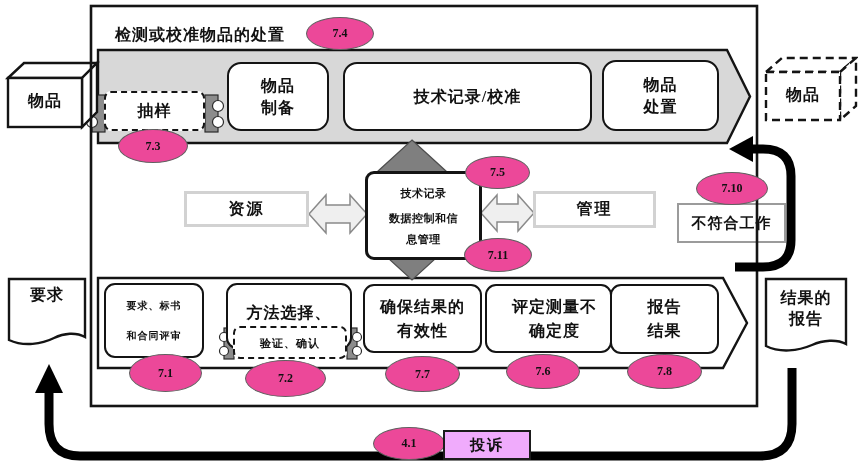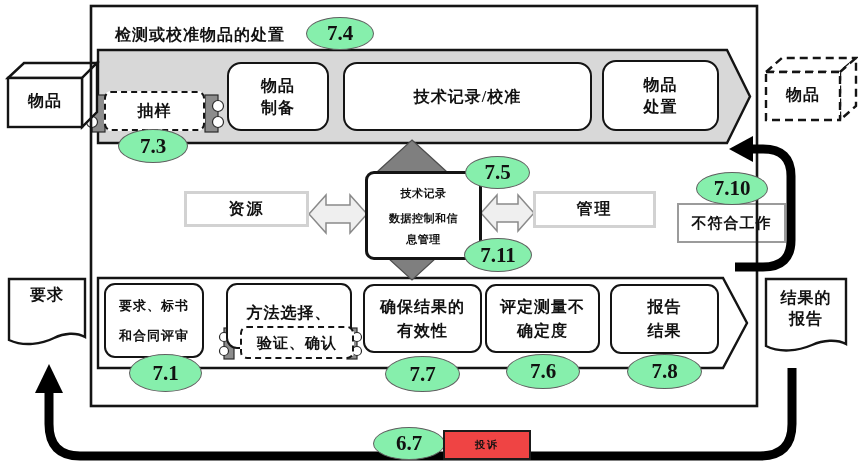--- a/index.html
+++ b/index.html
@@ -28,32 +28,32 @@
     display:flex;align-items:center;justify-content:center;text-align:center;
     font-size:15px;letter-spacing:1px;
   }
   .records-box{
     position:absolute;z-index:10;background:#fff;border:3px solid #141414;border-radius:9px;
     display:flex;flex-direction:column;justify-content:space-between;align-items:center;
     text-align:center;font-size:11px;line-height:21px;white-space:pre-line;
     padding:9px 0 7px 0;box-sizing:border-box;letter-spacing:0.5px;
   }
   .oval{
-    position:absolute;z-index:12;background:#86efac;border:1.6px solid #606060;border-radius:50%;
+    position:absolute;z-index:12;background:#ec4899;border:1.6px solid #606060;border-radius:50%;
     display:flex;align-items:center;justify-content:center;
-    font-size:21px;letter-spacing:0;
+    font-size:12px;letter-spacing:0;
   }
   .lbl{
     position:absolute;z-index:10;white-space:pre-line;text-align:center;
     font-size:16px;line-height:21px;letter-spacing:1px;
   }
   .top30{z-index:30;}
   .complaint{
-    position:absolute;z-index:30;background:#ef4444;border:2px solid #1b1b1b;
-    display:flex;align-items:center;justify-content:center;font-size:10px;letter-spacing:2px;
+    position:absolute;z-index:30;background:#f0abfc;border:2px solid #1b1b1b;
+    display:flex;align-items:center;justify-content:center;font-size:15px;letter-spacing:2px;
   }
 </style>
 </head>
 <body>
 
 <div class="stage">
 
   <svg id="base-layer" class="layer" width="858" height="468" viewBox="0 0 858 468">
 
     <polygon points="98,50 727,50 750,96.5 727,143 98,143" fill="#d8d8d8" stroke="#141414" stroke-width="2.4"></polygon>
@@ -118,47 +118,48 @@
   <div class="gray-box" style="left:533px;top:191px;width:117px;height:31px;">管理</div>
 
   <div class="records-box" style="left:365px;top:171px;width:117px;height:89px;">
     <div>技术记录</div>
     <div>数据控制和信
 息管理</div>
   </div>
 
   <div class="plain-box" style="left:677px;top:203px;width:105px;height:36px;">不符合工作</div>
 
-  <div class="node thin" style="left:104px;top:283px;width:96px;height:71px;line-height:30px;font-size:13px;">要求、标书
+  <div class="node thin" style="left:104px;top:283px;width:96px;height:71px;line-height:30px;font-size:10px;">要求、标书
 和合同评审</div>
   <div class="node thin" style="left:226px;top:283px;width:122px;height:44px;align-items:flex-start;padding-top:18px;font-family:Liberation Mono, monospace;">方法选择、</div>
-  <div class="node dashed" style="left:240px;top:326px;width:110px;height:29px;font-size:15px;">验证、确认</div>
+  <div class="node dashed" style="left:233px;top:326px;width:110px;height:29px;font-size:11px;">验证、确认</div>
   <div class="node thin" style="left:363px;top:284px;width:115px;height:65px;line-height:24px;">确保结果的
 有效性</div>
-  <div class="node thin" style="left:485px;top:284px;width:111px;height:65px;line-height:24px;">评定测量不
+  <div class="node thin" style="left:485px;top:284px;width:111px;height:65px;line-height:24px;padding-left:12px;">评定测量不
 确定度</div>
   <div class="node thin" style="left:610px;top:284px;width:105px;height:66px;line-height:24px;">报告
 结果</div>
 
   <div class="lbl" style="left:8px;top:90px;width:74px;">物品</div>
   <div class="lbl" style="left:766px;top:84px;width:74px;">物品</div>
   <div class="lbl" style="left:9px;top:284px;width:76px;">要求</div>
   <div class="lbl" style="left:766px;top:287px;width:80px;">结果的
 报告</div>
 
   <div class="oval" style="left:306px;top:17px;width:66px;height:31px;">7.4</div>
   <div class="oval" style="left:118px;top:129px;width:68px;height:32px;">7.3</div>
   <div class="oval" style="left:465px;top:156px;width:63px;height:31px;">7.5</div>
   <div class="oval" style="left:464px;top:238px;width:66px;height:32px;">7.11</div>
   <div class="oval top30" style="left:696px;top:172px;width:70px;height:31px;">7.10</div>
   <div class="oval" style="left:129px;top:354px;width:71px;height:36px;">7.1</div>
+  <div class="oval" style="left:245px;top:360px;width:79px;height:35px;">7.2</div>
   <div class="oval" style="left:385px;top:356px;width:73px;height:34px;">7.7</div>
   <div class="oval" style="left:506px;top:354px;width:72px;height:33px;">7.6</div>
   <div class="oval" style="left:627px;top:354px;width:73px;height:33px;">7.8</div>
-  <div class="oval top30" style="left:373px;top:427px;width:70px;height:31px;">6.7</div>
+  <div class="oval top30" style="left:373px;top:427px;width:70px;height:31px;">4.1</div>
 
   <div class="complaint" style="left:443px;top:430px;width:84px;height:26px;">投诉</div>
 
   <svg id="over-layer" class="layer" width="858" height="468" viewBox="0 0 858 468">
     <rect x="91" y="6" width="666" height="400" fill="none" stroke="#141414" stroke-width="2.6"></rect>
     <g>
       <path d="M735,267 H763 Q791,267 791,240 V176 Q791,149 763,149 H753" fill="none" stroke="#000000" stroke-width="9"></path>
       <polygon points="753,136 753,162 729,149" fill="#000000"></polygon>
     </g>
     <g>

